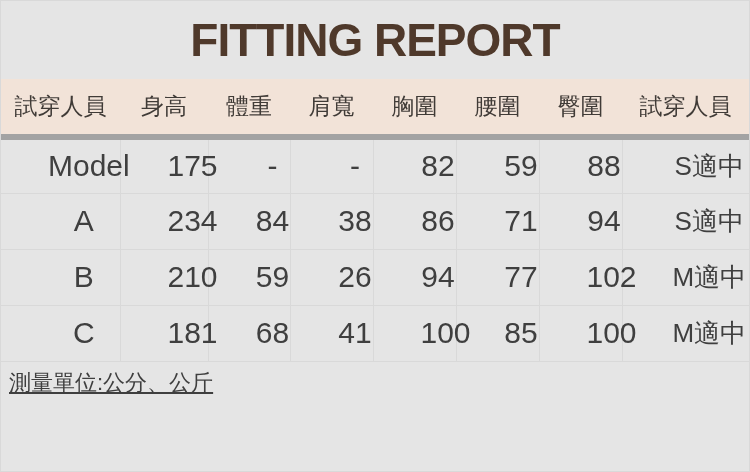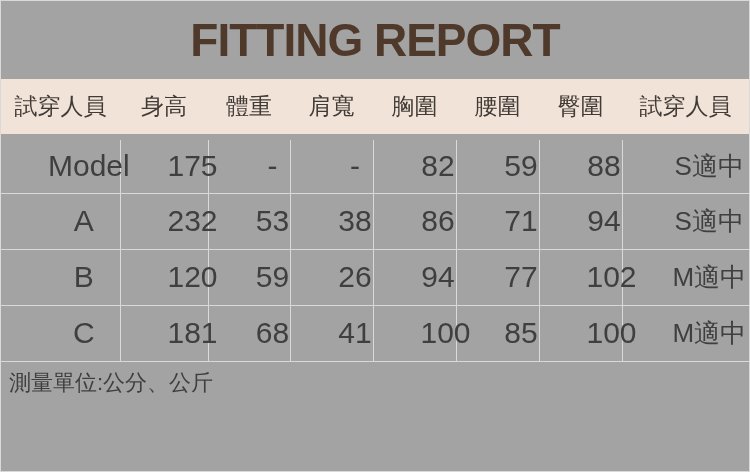--- a/index.html
+++ b/index.html
@@ -5,21 +5,21 @@
   * { margin: 0; padding: 0; box-sizing: border-box; }
   html, body { background: #ffffff; }
   body {
     font-family: "Liberation Sans", "DejaVu Sans", sans-serif;
     color: #3f3f3f;
   }
   .page {
     width: 750px;
     height: 472px;
     border: 1px solid #d9d9d9;
-    background: #a3a3a3;
+    background: #e5e5e5;
     overflow: hidden;
   }
   .title {
     height: 78px;
     display: flex;
     align-items: center;
     justify-content: center;
     font-size: 46px;
     font-weight: 700;
     letter-spacing: -1px;
@@ -57,20 +57,21 @@
     padding-left: 47px;
   }
   .fit-table td.cn { font-size: 26px; }
   .fit-table td:first-child { border-left: none; }
   .fit-table td:last-child  { border-right: none; margin-top: 20px; }
   .notes {
     padding: 6px 20px 0 8px;
     font-size: 22px;
     line-height: 30px;
     color: #3f3f3f;
+    text-decoration: underline;
   }
   .notes p { margin: 0; }
 </style>
 </head>
 <body>
 
 <div class="page">
 
   <div class="title">FITTING REPORT</div>
 
@@ -103,31 +104,31 @@
         <td>175</td>
         <td>-</td>
         <td>-</td>
         <td>82</td>
         <td>59</td>
         <td>88</td>
         <td class="cn">S適中</td>
       </tr>
       <tr>
         <td>A</td>
-        <td>232</td>
-        <td>53</td>
+        <td>234</td>
+        <td>84</td>
         <td>38</td>
         <td>86</td>
         <td>71</td>
         <td>94</td>
         <td class="cn">S適中</td>
       </tr>
       <tr>
         <td>B</td>
-        <td>120</td>
+        <td>210</td>
         <td>59</td>
         <td>26</td>
         <td>94</td>
         <td>77</td>
         <td>102</td>
         <td class="cn">M適中</td>
       </tr>
       <tr>
         <td>C</td>
         <td>181</td>

